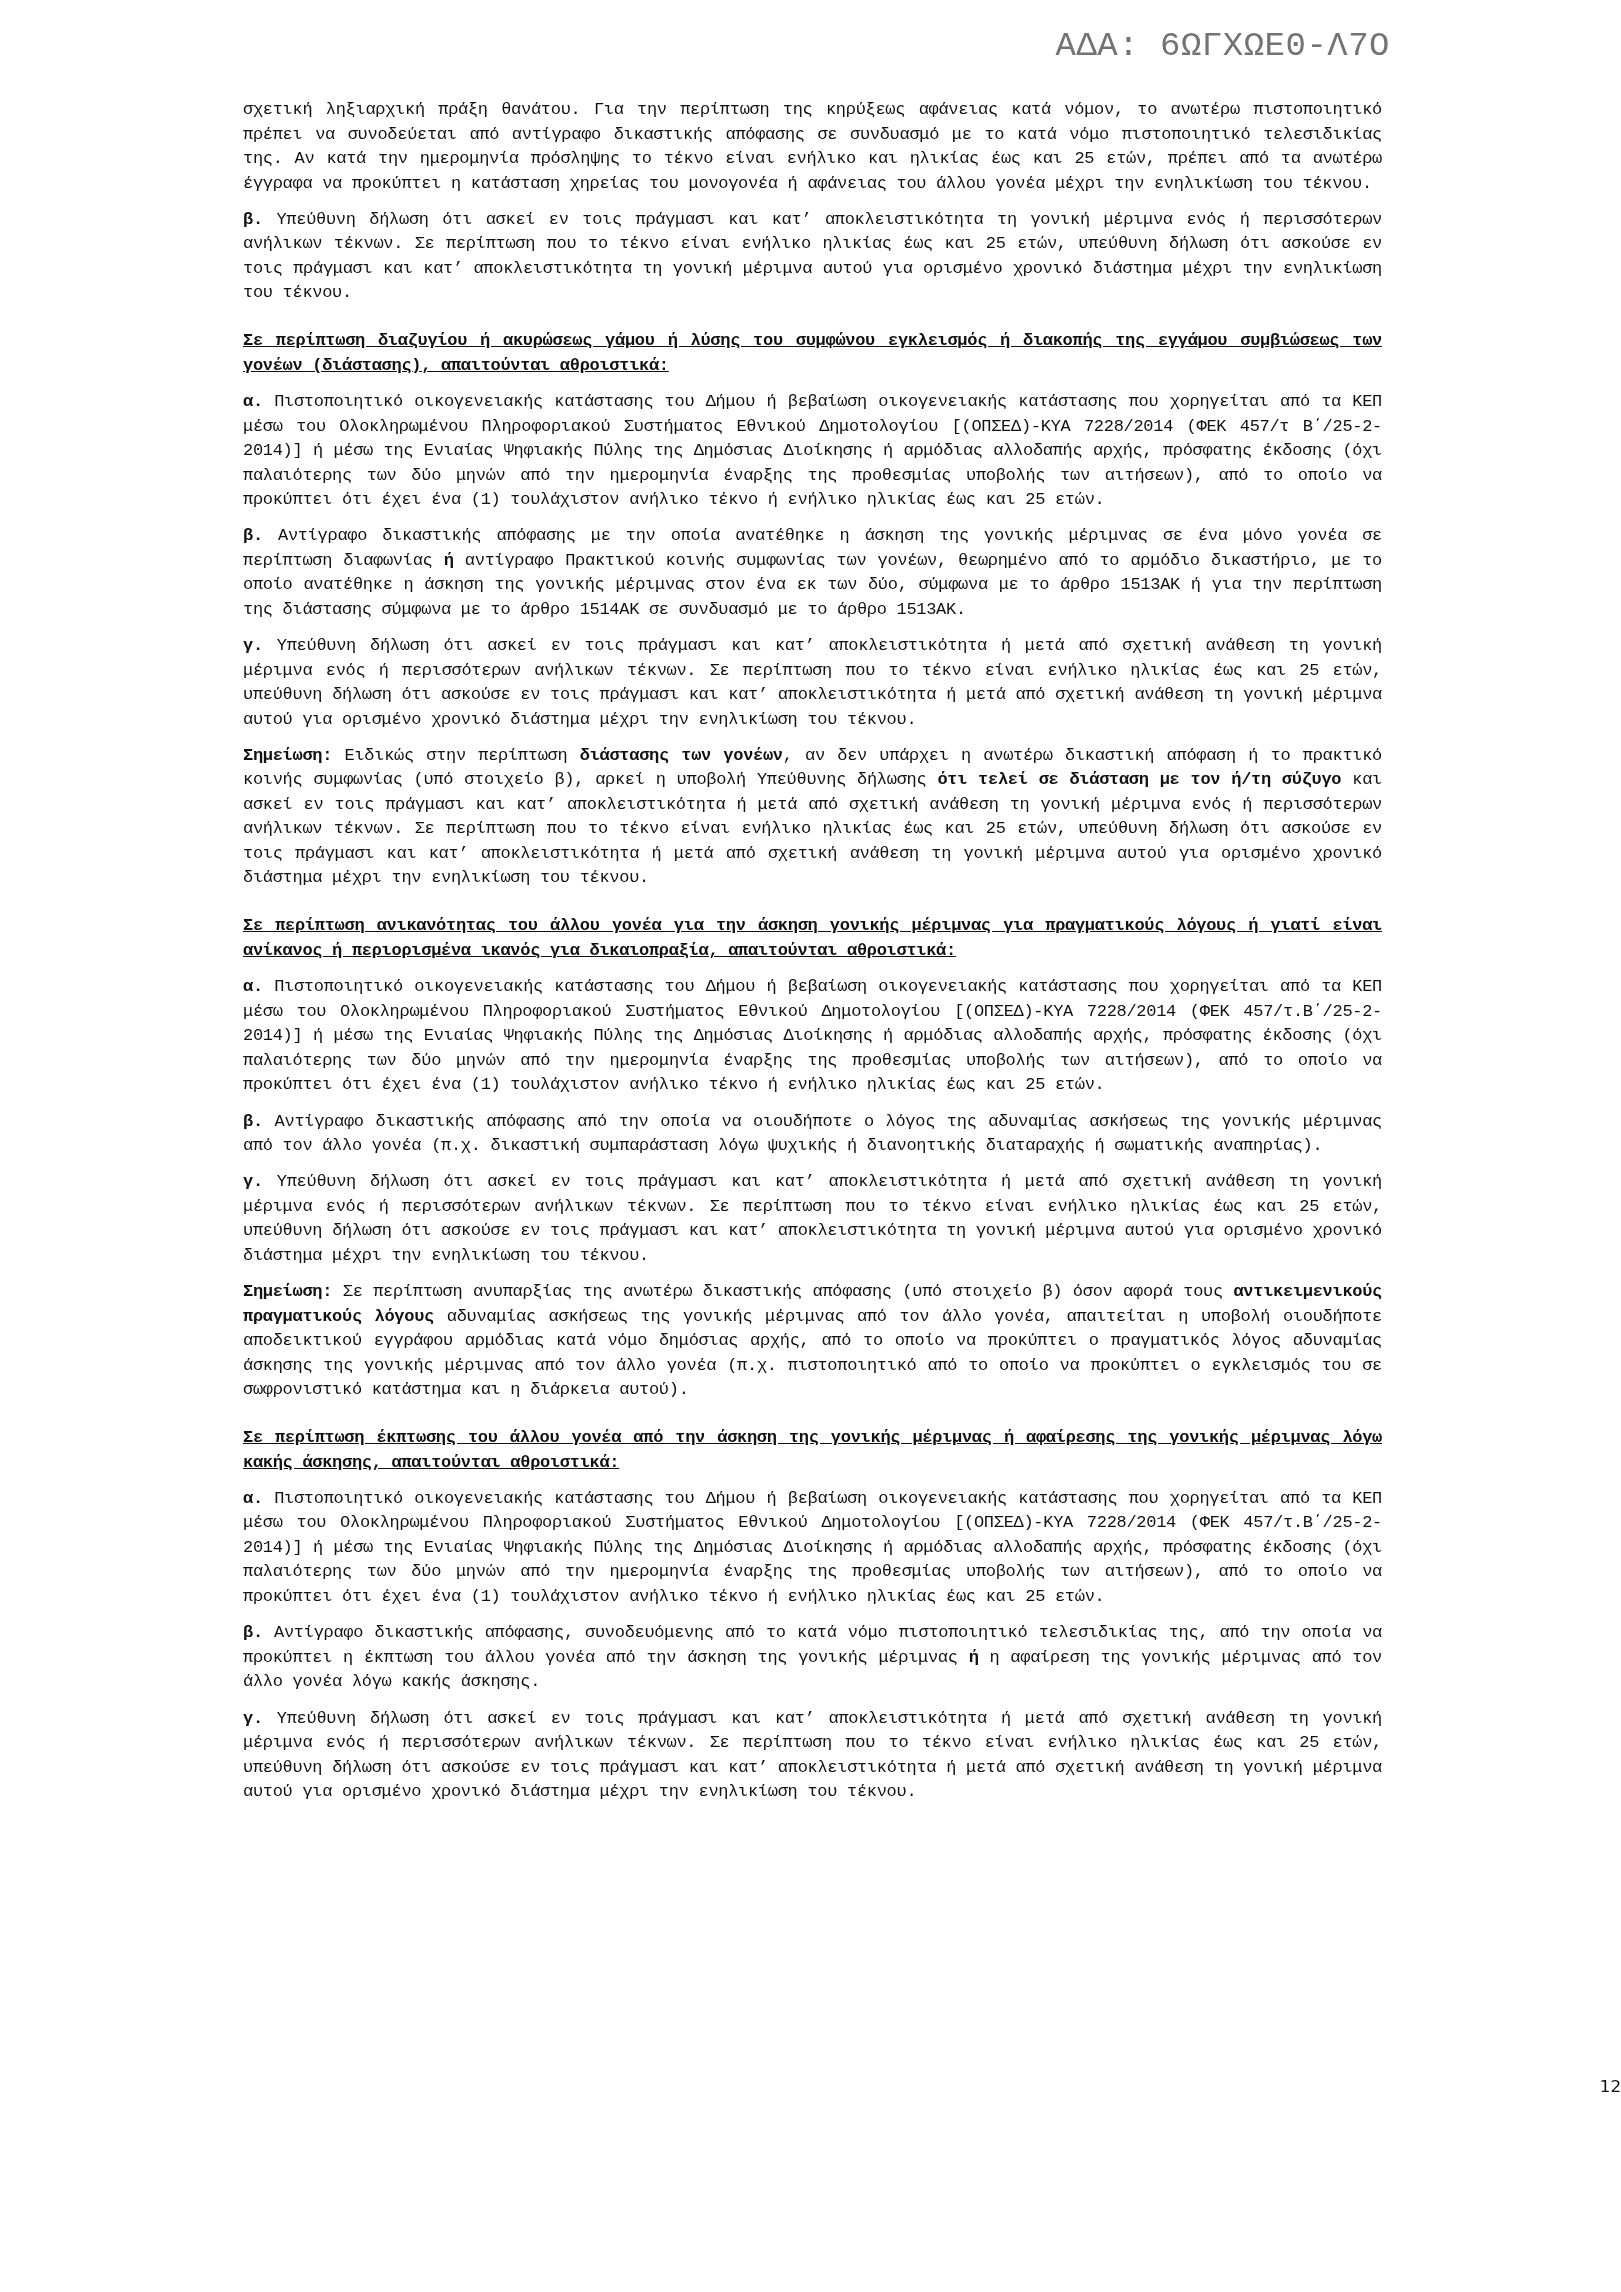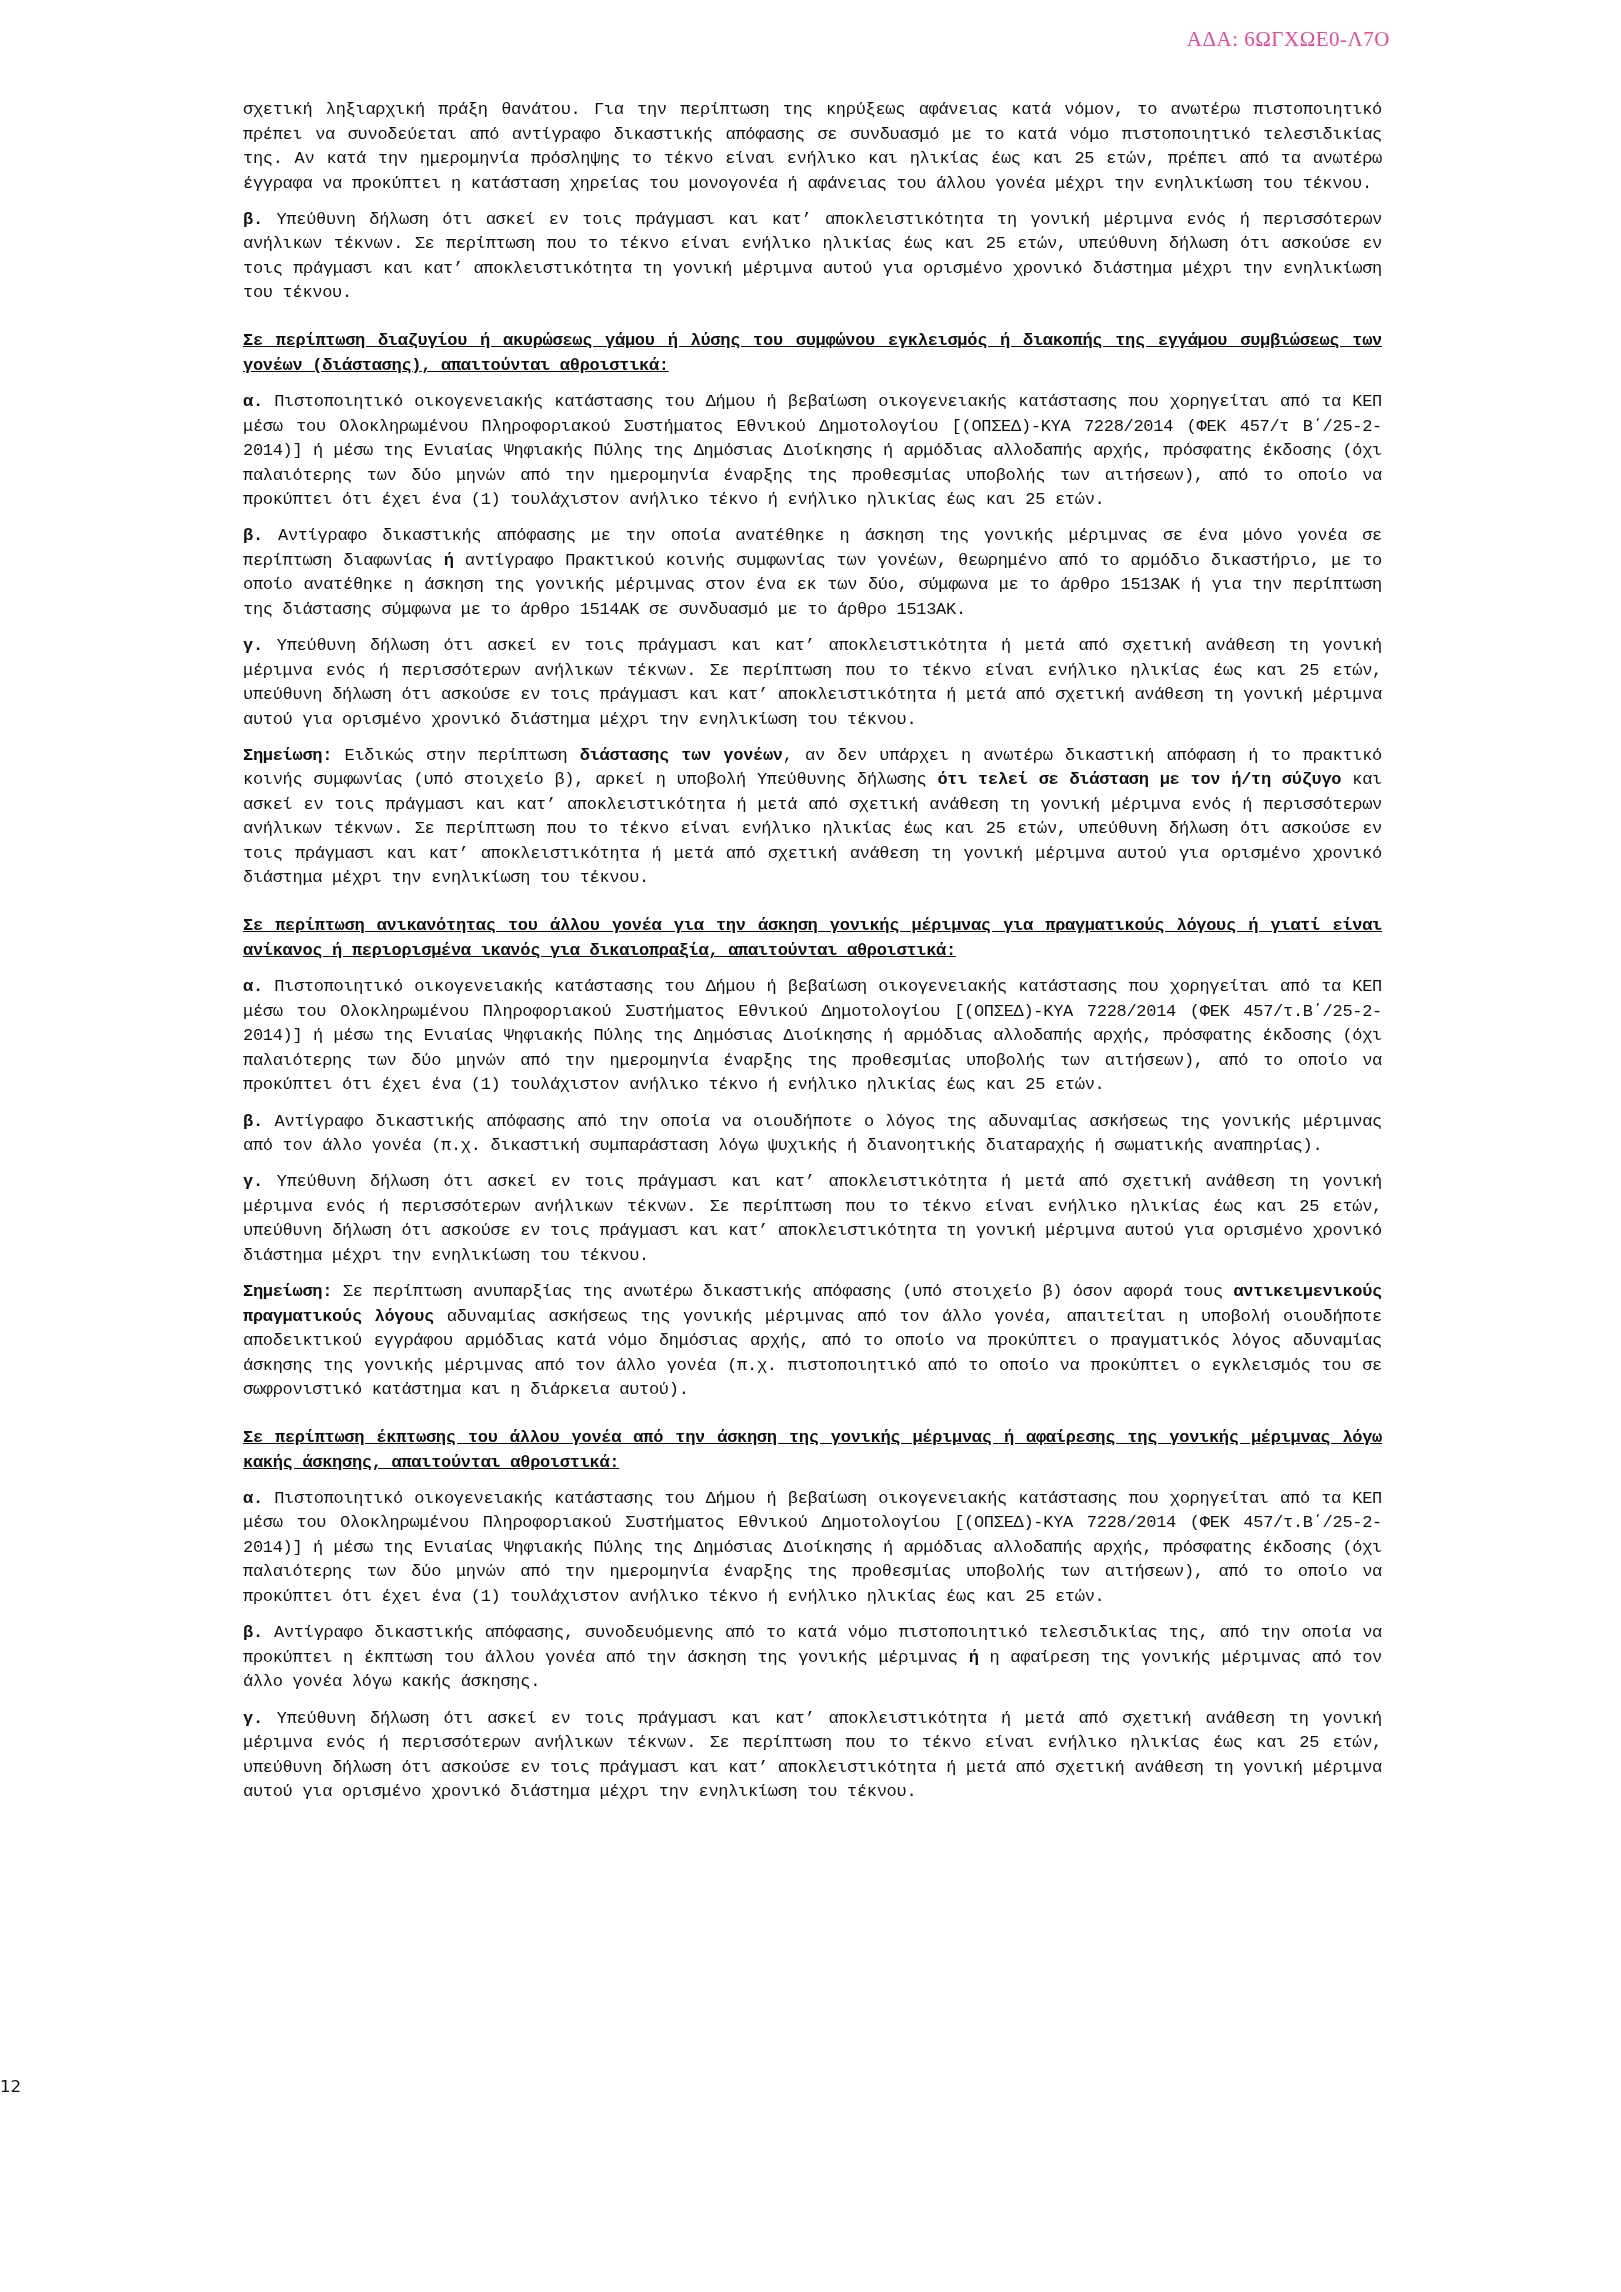--- a/index.html
+++ b/index.html
@@ -1,31 +1,31 @@
 <!DOCTYPE html>
 <html><head>
 <meta charset="utf-8">
 <style>
   html, body { margin: 0; padding: 0; background: #ffffff; }
   body { width: 1621px; height: 2293px; position: relative; overflow: hidden; color: #111; }
   .ada {
     position: absolute; top: 27.4px; right: 231px;
-    font-family: Liberation Serif, serif; font-size: 21px; color: #ec4899; letter-spacing: 0.5px;
+    font-family: Liberation Mono, monospace; font-size: 34px; color: #737373; letter-spacing: 0.5px;
   }
   .page {
     position: absolute; left: 243px; top: 98px; width: 1139px;
     font-family: Liberation Mono, monospace; font-size: 17px; line-height: 24.5px;
     text-align: justify; letter-spacing: -0.3px;
   }
   p { margin: 0 0 11.8px 0; }
   .heading { font-weight: bold; text-decoration: underline; margin-top: 23.5px; margin-bottom: 11.8px; }
   .lbl { font-weight: bold; }
   b { font-weight: bold; }
   .pnum {
-    position: absolute; left: 0; right: 0; top: 2076px; text-align: left;
+    position: absolute; left: 0; right: 0; top: 2076px; text-align: right;
     font-family: "DejaVu Sans", sans-serif; font-size: 16.7px;
   }
 </style>
 </head>
 <body>
 
 <div class="ada">ΑΔΑ: 6ΩΓΧΩΕ0-Λ7Ο</div>
 
 <div class="page">
   <p>σχετική ληξιαρχική πράξη θανάτου. Για την περίπτωση της κηρύξεως αφάνειας κατά νόμον, το ανωτέρω πιστοποιητικό πρέπει να συνοδεύεται από αντίγραφο δικαστικής απόφασης σε συνδυασμό με το κατά νόμο πιστοποιητικό τελεσιδικίας της. Αν κατά την ημερομηνία πρόσληψης το τέκνο είναι ενήλικο και ηλικίας έως και 25 ετών, πρέπει από τα ανωτέρω έγγραφα να προκύπτει η κατάσταση χηρείας του μονογονέα ή αφάνειας του άλλου γονέα μέχρι την ενηλικίωση του τέκνου.</p>

